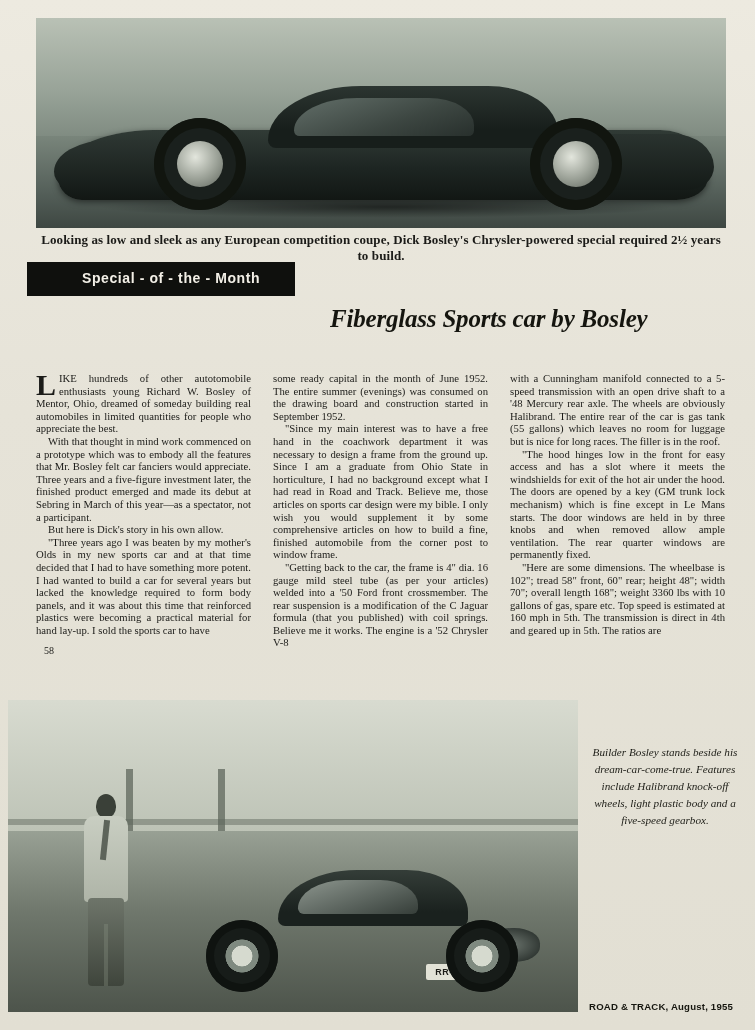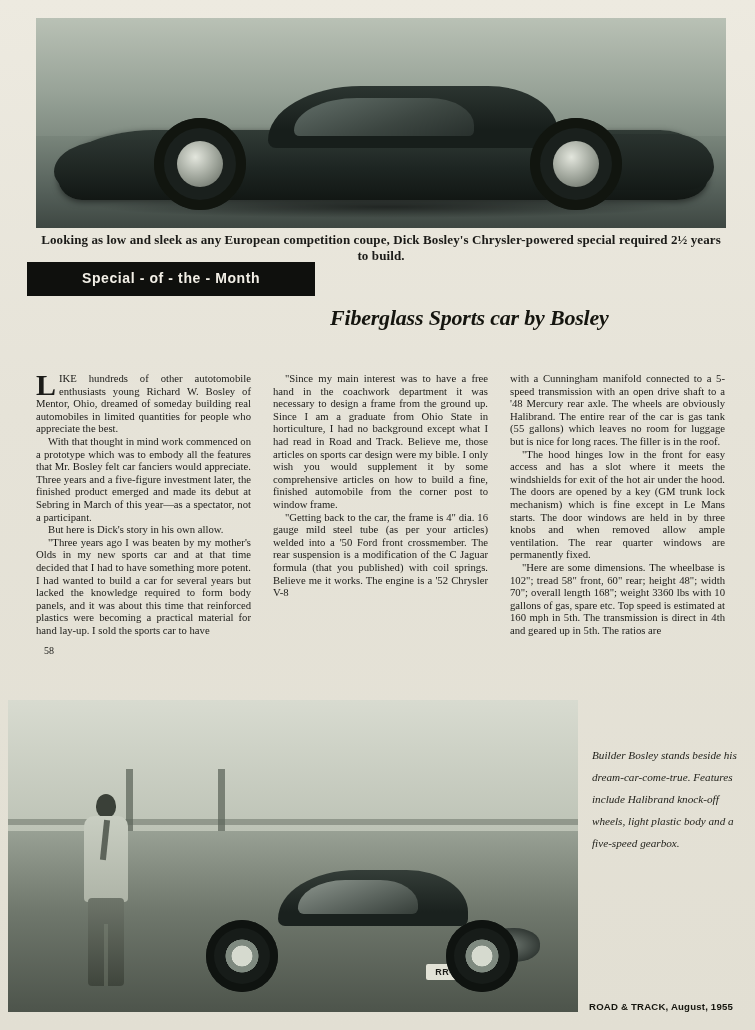--- a/index.html
+++ b/index.html
@@ -126,42 +126,41 @@
   }
 
   
   .banner {
     position: absolute;
     left: 27px;
     top: 262px;
     width: 268px;
     height: 34px;
     background: #0f100d;
-    padding-left: 20px;
   }
   .banner .label {
     position: absolute;
     left: 55px;
     top: 8px;
     color: #f2efe6;
     font-family: "Liberation Sans", sans-serif;
     font-weight: bold;
     font-size: 14px;
     letter-spacing: .6px;
   }
 
   .headline {
     position: absolute;
     left: 330px;
     top: 305px;
     width: 400px;
     font-family: "Liberation Serif", serif;
     font-style: italic;
     font-weight: bold;
-    font-size: 22px;
+    font-size: 25px;
     letter-spacing: -0.2px;
     color: #15150f;
   }
 
   
   .columns {
     position: absolute;
     left: 36px;
     top: 372px;
     width: 690px;
@@ -298,22 +297,23 @@
 
   
   .builder-caption {
     position: absolute;
     left: 592px;
     top: 744px;
     width: 146px;
     font-family: "Liberation Serif", serif;
     font-style: italic;
     font-size: 11.2px;
-    line-height: 22px;
+    line-height: 17px;
     color: #1d1d17;
+    text-align: center;
   }
 
   .colophon {
     position: absolute;
     right: 22px;
     bottom: 18px;
     font-family: "Liberation Sans", sans-serif;
     font-weight: bold;
     font-size: 9.6px;
     letter-spacing: .2px;
@@ -364,20 +364,21 @@
   <div class="columns">
 
     <div class="col">
       <p class="first"><span class="dropcap">L</span><span>IKE hundreds of other autotomobile enthusiasts young Richard W. Bosley of Mentor, Ohio, dreamed of someday building real automobiles in limited quantities for people who appreciate the best.</span></p>
       <p>With that thought in mind work commenced on a prototype which was to embody all the features that Mr. Bosley felt car fanciers would appreciate. Three years and a five-figure investment later, the finished product emerged and made its debut at Sebring in March of this year—as a spectator, not a participant.</p>
       <p>But here is Dick's story in his own allow.</p>
       <p>"Three years ago I was beaten by my mother's Olds in my new sports car and at that time decided that I had to have something more potent. I had wanted to build a car for several years but lacked the knowledge required to form body panels, and it was about this time that reinforced plastics were becoming a practical material for hand lay-up. I sold the sports car to have</p>
     </div>
 
     <div class="col">
+      <p class="first">some ready capital in the month of June 1952. The entire summer (evenings) was consumed on the drawing board and construction started in September 1952.</p>
       <p>"Since my main interest was to have a free hand in the coachwork department it was necessary to design a frame from the ground up. Since I am a graduate from Ohio State in horticulture, I had no background except what I had read in Road and Track. Believe me, those articles on sports car design were my bible. I only wish you would supplement it by some comprehensive articles on how to build a fine, finished automobile from the corner post to window frame.</p>
       <p>"Getting back to the car, the frame is 4" dia. 16 gauge mild steel tube (as per your articles) welded into a '50 Ford front crossmember. The rear suspension is a modification of the C Jaguar formula (that you published) with coil springs. Believe me it works. The engine is a '52 Chrysler V-8</p>
     </div>
 
     <div class="col">
       <p class="first">with a Cunningham manifold connected to a 5-speed transmission with an open drive shaft to a '48 Mercury rear axle. The wheels are obviously Halibrand. The entire rear of the car is gas tank (55 gallons) which leaves no room for luggage but is nice for long races. The filler is in the roof.</p>
       <p>"The hood hinges low in the front for easy access and has a slot where it meets the windshields for exit of the hot air under the hood. The doors are opened by a key (GM trunk lock mechanism) which is fine except in Le Mans starts. The door windows are held in by three knobs and when removed allow ample ventilation. The rear quarter windows are permanently fixed.</p>
       <p>"Here are some dimensions. The wheelbase is 102"; tread 58" front, 60" rear; height 48"; width 70"; overall length 168"; weight 3360 lbs with 10 gallons of gas, spare etc. Top speed is estimated at 160 mph in 5th. The transmission is direct in 4th and geared up in 5th. The ratios are</p>
     </div>
 

